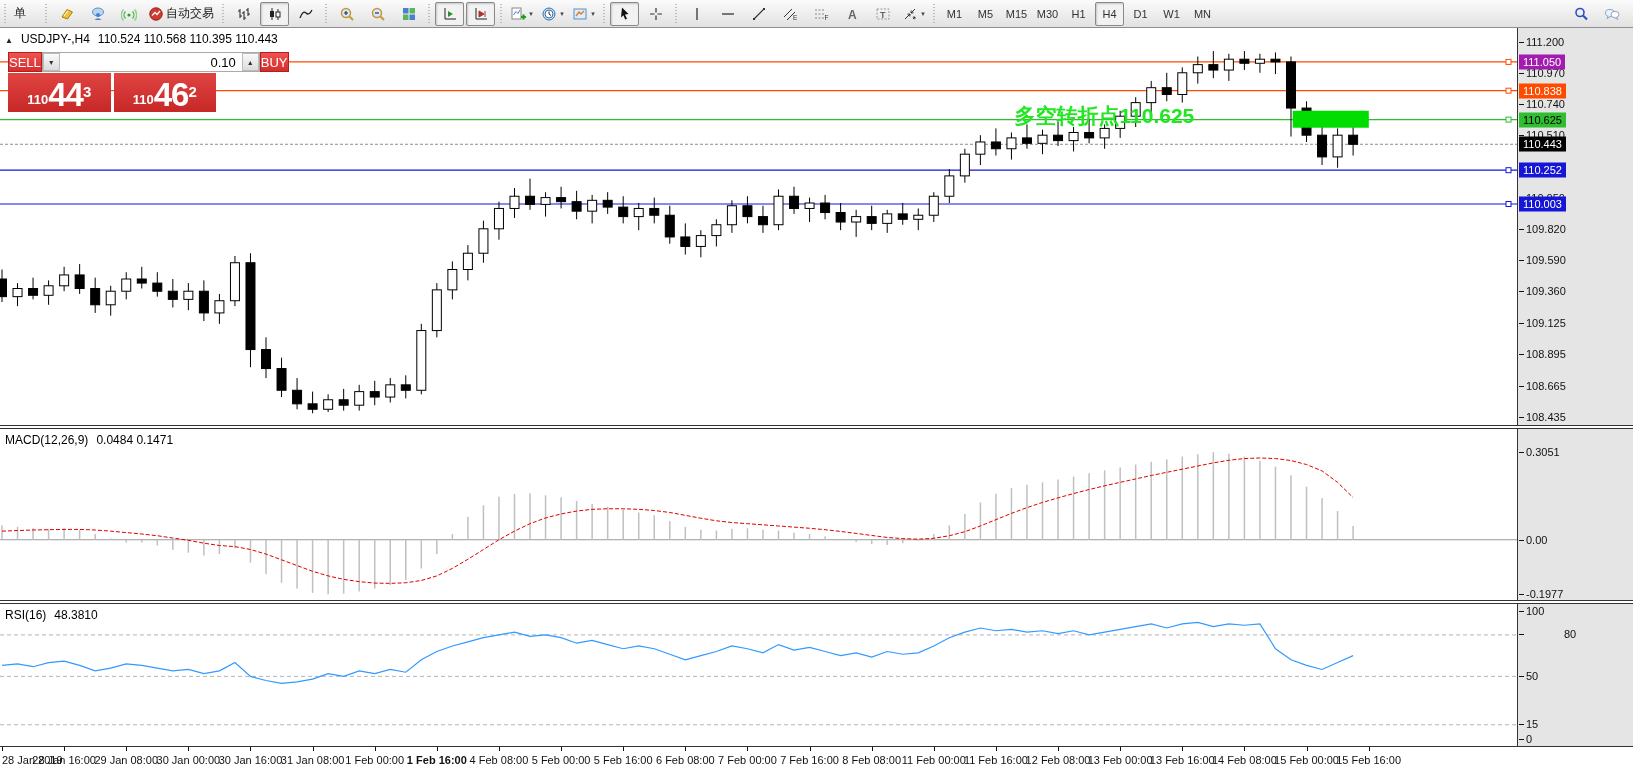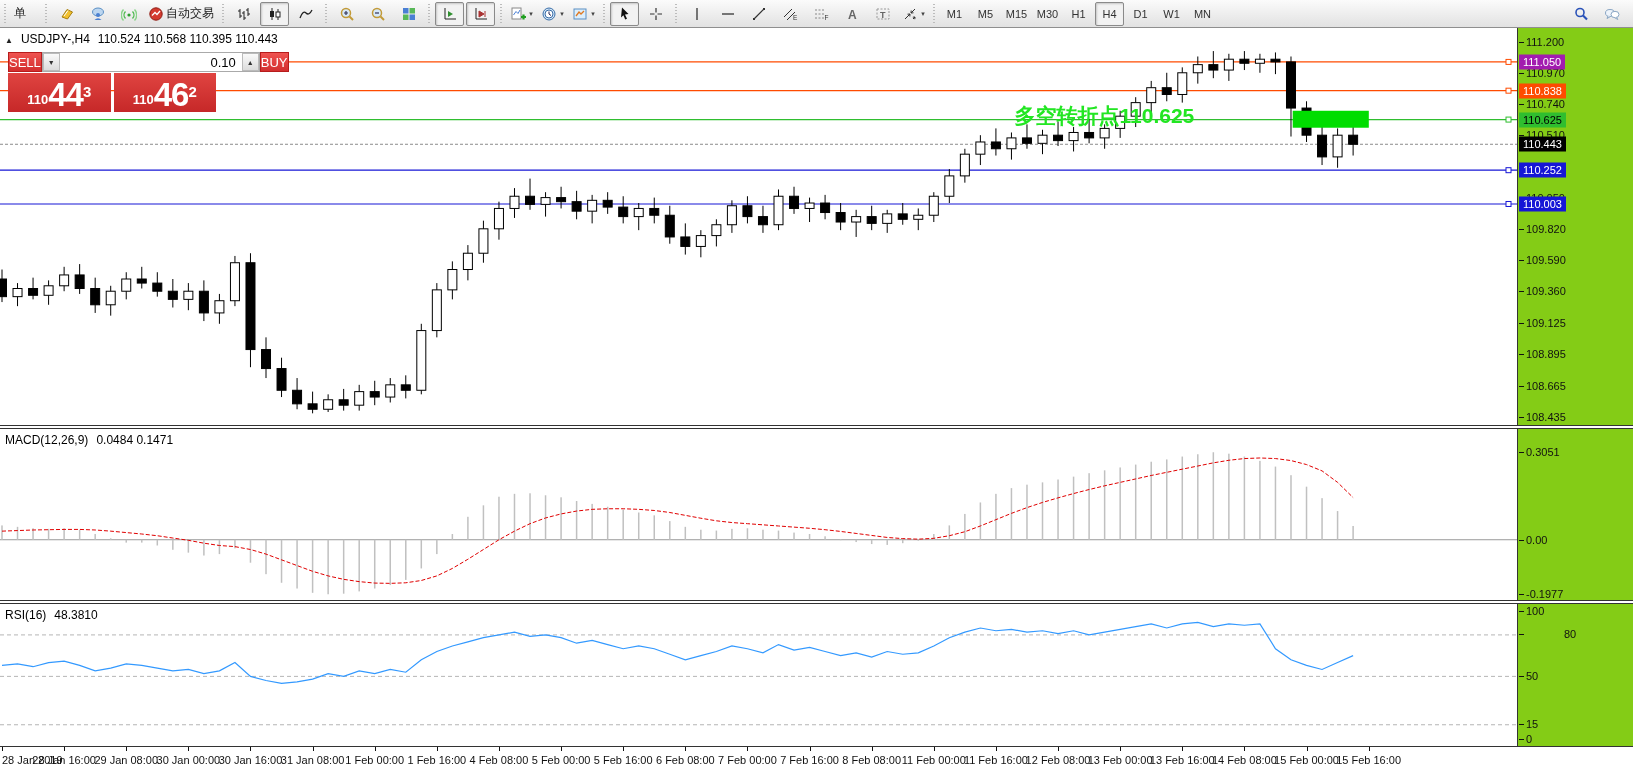--- a/index.html
+++ b/index.html
@@ -22,21 +22,21 @@
   #tb-right{margin-left:auto;display:flex;align-items:center;padding-right:6px;}
   #btn-neworder{width:16px;overflow:hidden;justify-content:flex-start;}
 
   
   .prow{position:absolute;left:0;width:1633px;box-sizing:border-box;background:#fff;}
   #row-main{top:28px;height:398px;border-bottom:1px solid #333;}
   #row-macd{top:428px;height:173px;border-top:1px solid #333;border-bottom:1px solid #333;}
   #row-rsi{top:603px;height:143px;border-top:1px solid #333;}
   #time-axis{position:absolute;left:0;top:746px;width:1633px;height:28px;border-top:1px solid #333;background:#fff;}
   .plot{position:absolute;left:0;top:0;width:1517px;height:100%;}
-  .paxis{position:absolute;left:1517px;top:0;right:0;height:100%;border-left:1px solid #333;background:#84cc16;}
+  .paxis{position:absolute;left:1517px;top:0;right:0;height:100%;border-left:1px solid #333;background:#e5e5e5;}
   .tick-label{position:absolute;left:8px;white-space:nowrap;font-size:11px;color:#111;transform:translateY(-50%);}
   .tick-label::before{content:"";position:absolute;left:-7px;top:50%;width:5px;height:1px;background:#111;}
   .lvl-label{position:absolute;left:1519px;height:15px;line-height:15px;padding:0 4px;font-size:11px;
     transform:translateY(-50%);z-index:5;white-space:nowrap;}
   .pane-title{position:absolute;left:5px;top:4px;font-size:12px;color:#000;z-index:4;display:flex;gap:8px;align-items:center;}
   .tri{cursor:pointer;}
   .tri::before{content:"▲";font-size:8px;color:#222;}
   .t-label{position:absolute;top:7px;transform:translateX(-50%);font-size:11px;color:#111;white-space:nowrap;}
   .t-tick{position:absolute;top:0;width:1px;height:4px;background:#111;}
 
@@ -715,21 +715,21 @@
     <span class="t-label" style="left: 126.24px;">29 Jan 08:00</span>
     <div class="t-tick" style="left: 188.36px;"></div>
     <span class="t-label" style="left: 188.36px;">30 Jan 00:00</span>
     <div class="t-tick" style="left: 250.48px;"></div>
     <span class="t-label" style="left: 250.48px; text-align: center;">30 Jan 16:00</span>
     <div class="t-tick" style="left: 312.6px;"></div>
     <span class="t-label" style="left: 312.6px;">31 Jan 08:00</span>
     <div class="t-tick" style="left: 374.72px;"></div>
     <span class="t-label" style="left: 374.72px;">1 Feb 00:00</span>
     <div class="t-tick" style="left: 436.84px;"></div>
-    <span class="t-label" style="left: 436.84px;">1 Feb 16:00</span>
+    <span class="t-label" style="left: 436.84px; font-weight: bold;">1 Feb 16:00</span>
     <div class="t-tick" style="left: 498.96px;"></div>
     <span class="t-label" style="left: 498.96px;">4 Feb 08:00</span>
     <div class="t-tick" style="left: 561.08px;"></div>
     <span class="t-label" style="left: 561.08px;">5 Feb 00:00</span>
     <div class="t-tick" style="left: 623.2px;"></div>
     <span class="t-label" style="left: 623.2px;">5 Feb 16:00</span>
     <div class="t-tick" style="left: 685.32px;"></div>
     <span class="t-label" style="left: 685.32px;">6 Feb 08:00</span>
     <div class="t-tick" style="left: 747.44px;"></div>
     <span class="t-label" style="left: 747.44px;">7 Feb 00:00</span>

